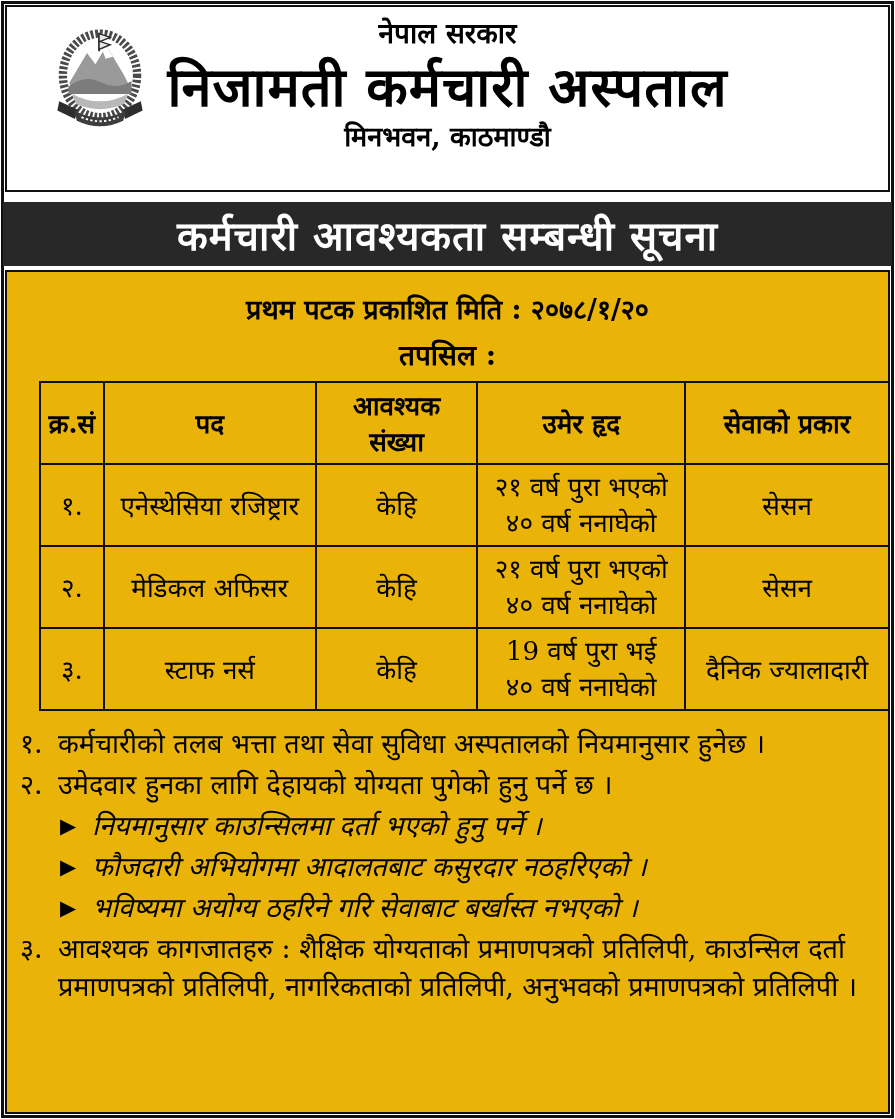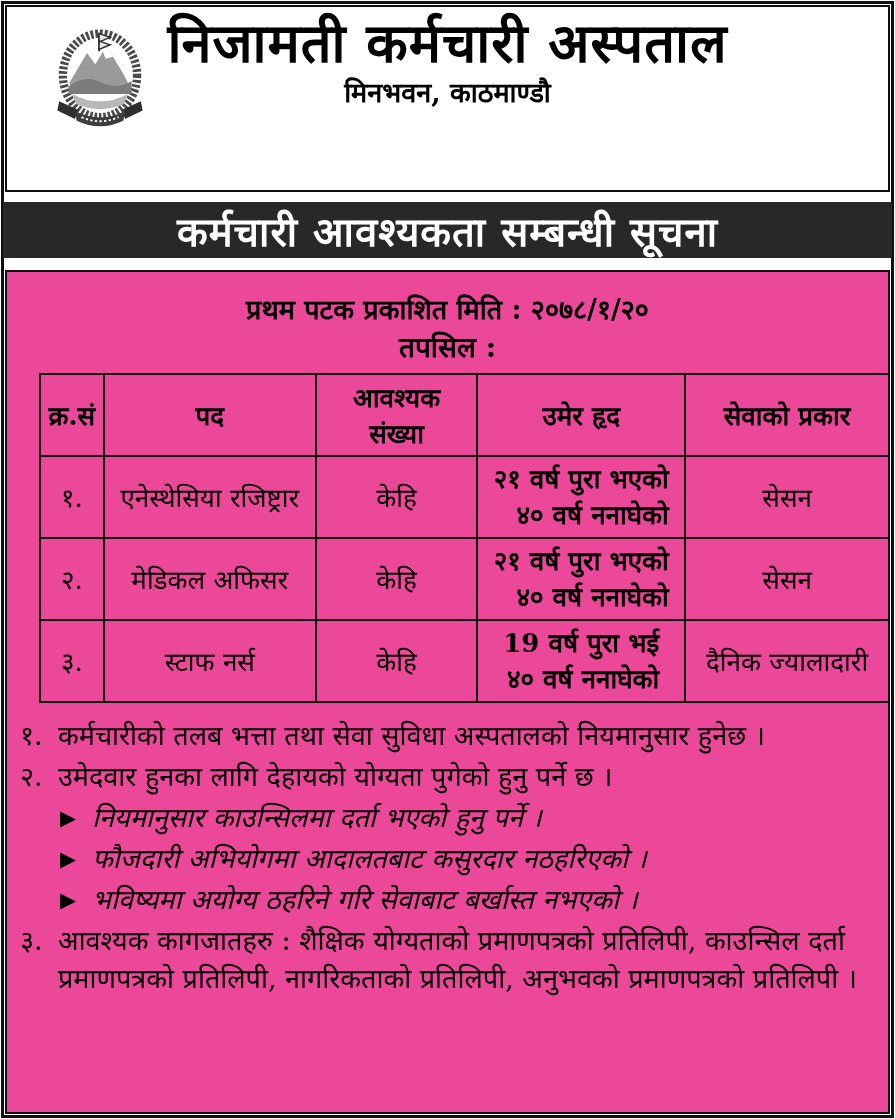--- a/index.html
+++ b/index.html
@@ -16,47 +16,47 @@
   .emblem{position:absolute;left:46px;top:22px;width:94px;height:102px;}
   .gov-line{margin-top:10px;font-size:28px;font-weight:bold;line-height:1.2;}
   .ministry-line{margin-top:8px;font-size:31px;font-weight:bold;line-height:1.2;}
   .org-line{
     margin-top:6px;font-size:54px;font-weight:bold;line-height:1.15;
     font-family:"DejaVu Sans","Liberation Sans",sans-serif;letter-spacing:1px;
   }
   .addr-line{margin-top:2px;font-size:27px;font-weight:bold;line-height:1.2;}
   
   .banner{
-    position:absolute;left:3px;right:3px;top:202px;height:56px;
+    position:absolute;left:3px;right:3px;top:202px;height:64px;
     background:#282828;color:#fff;display:flex;align-items:center;justify-content:center;
     font-family:"DejaVu Sans","Liberation Sans",sans-serif;
     font-size:40px;font-weight:bold;letter-spacing:1px;
   }
   
   .content-box{
     position:absolute;left:5px;right:5px;top:270px;bottom:5px;
-    border:2px solid #101010;background:#ec4899;padding:0 7px;box-sizing:border-box;
+    border:2px solid #101010;background:#eab308;padding:0 7px;box-sizing:border-box;
   }
   .published{margin-top:18px;text-align:center;font-size:27px;font-weight:bold;}
   .intro{
     margin:14px 5px 0 5px;font-size:26px;line-height:52px;text-align:justify;
   }
-  .details-label{margin-top:0;text-align:center;font-size:28px;font-weight:bold;}
+  .details-label{margin-top:8px;text-align:center;font-size:28px;font-weight:bold;}
   
   table.vacancy{
     width:calc(100% - 16px);margin:8px 8px 0 25px;border-collapse:collapse;
   }
   table.vacancy th,table.vacancy td{
     border:2px solid #101010;font-size:26px;padding:4px 6px;text-align:center;vertical-align:middle;
   }
   table.vacancy th{font-weight:bold;height:38px;}
   table.vacancy td{height:70px;}
   td.pos-cell{text-align:left;padding-left:14px;}
   td.age-cell{text-align:center;}
-  .age-inner{display:inline-block;text-align:right;line-height:36px;font-weight:bold;}
+  .age-inner{display:inline-block;text-align:center;line-height:36px;}
   .col-sn{width:7.5%;} .col-pos{width:25%;} .col-req{width:19%;} .col-age{width:24.5%;} .col-srv{width:24%;}
   
   .notes{margin:14px 4px 0 6px;font-size:27px;}
   .note-row{display:flex;align-items:flex-start;line-height:38px;margin-bottom:3px;}
   .note-num{flex:0 0 38px;}
   .note-text{flex:1;}
   .bullet-row{display:flex;align-items:flex-start;line-height:38px;margin-bottom:3px;padding-left:40px;}
   .bullet-marker{flex:0 0 32px;font-size:21px;line-height:38px;}
   .bullet-text{flex:1;font-style:italic;}
 </style>
@@ -74,20 +74,21 @@
     <path d="M16 62 Q34 48 52 58 Q68 66 84 56 L84 70 L16 70 Z" fill="#7c7c7c"></path>
     <path d="M20 70 Q50 86 80 70 L76 81 Q50 92 24 81 Z" fill="#b8b8b8"></path>
     <path d="M49 4 L49 24" stroke="#2e2e2e" stroke-width="2"></path>
     <path d="M49 5 L61 9 L49 14 Z" fill="#e8e8e8" stroke="#2e2e2e" stroke-width="1.5"></path>
     <path d="M49 13 L61 17 L49 22 Z" fill="#e8e8e8" stroke="#2e2e2e" stroke-width="1.5"></path>
     <path d="M6 78 L26 87 L23 97 L4 88 Z" fill="#2e2e2e"></path>
     <path d="M94 78 L74 87 L77 97 L96 88 Z" fill="#2e2e2e"></path>
     <path d="M22 88 Q50 103 78 88 L75 99 Q50 111 25 99 Z" fill="#3d3d3d"></path>
     <path d="M30 95 Q50 104 70 95" stroke="#ffffff" stroke-width="2" stroke-dasharray="2.5 2.5" fill="none"></path>
   </svg>
+  <div class="gov-line">नेपाल सरकार</div>
   <div class="org-line">निजामती कर्मचारी अस्पताल</div>
   <div class="addr-line">मिनभवन, काठमाण्डौ</div>
 </div>
 
 <div class="banner">
   <span>कर्मचारी आवश्यकता सम्बन्धी सूचना</span>
 </div>
 
 <div class="content-box">
 

